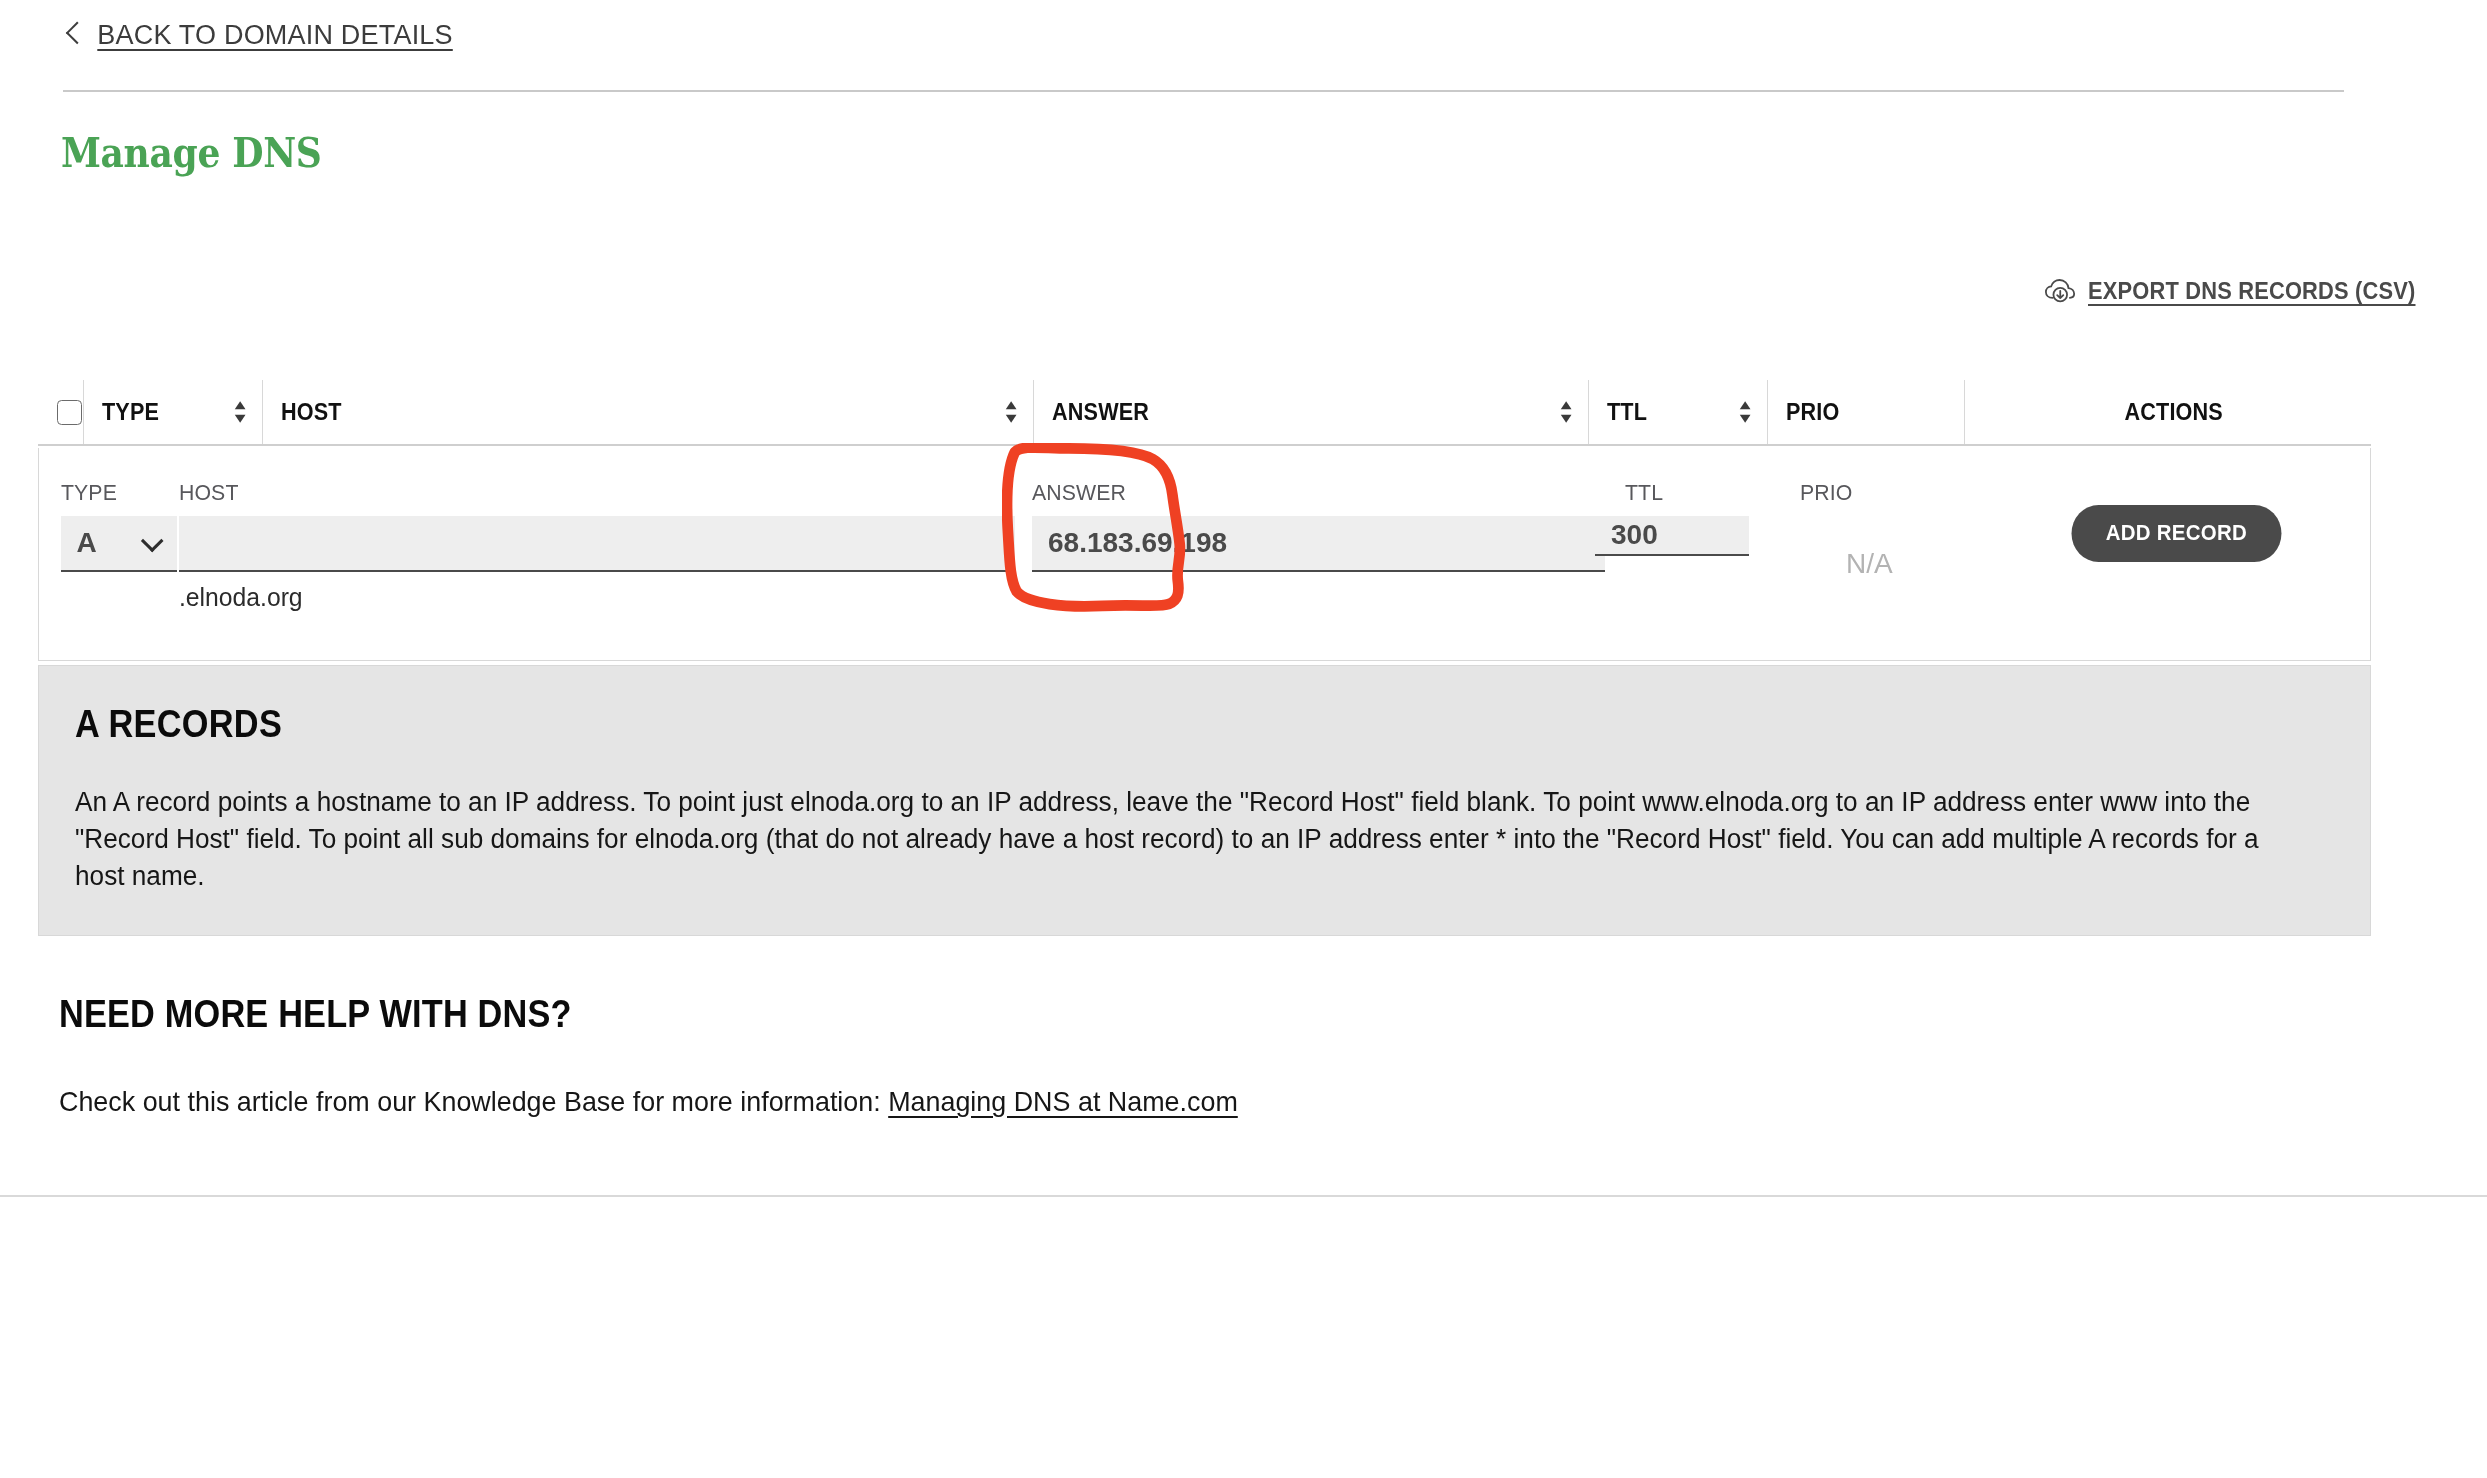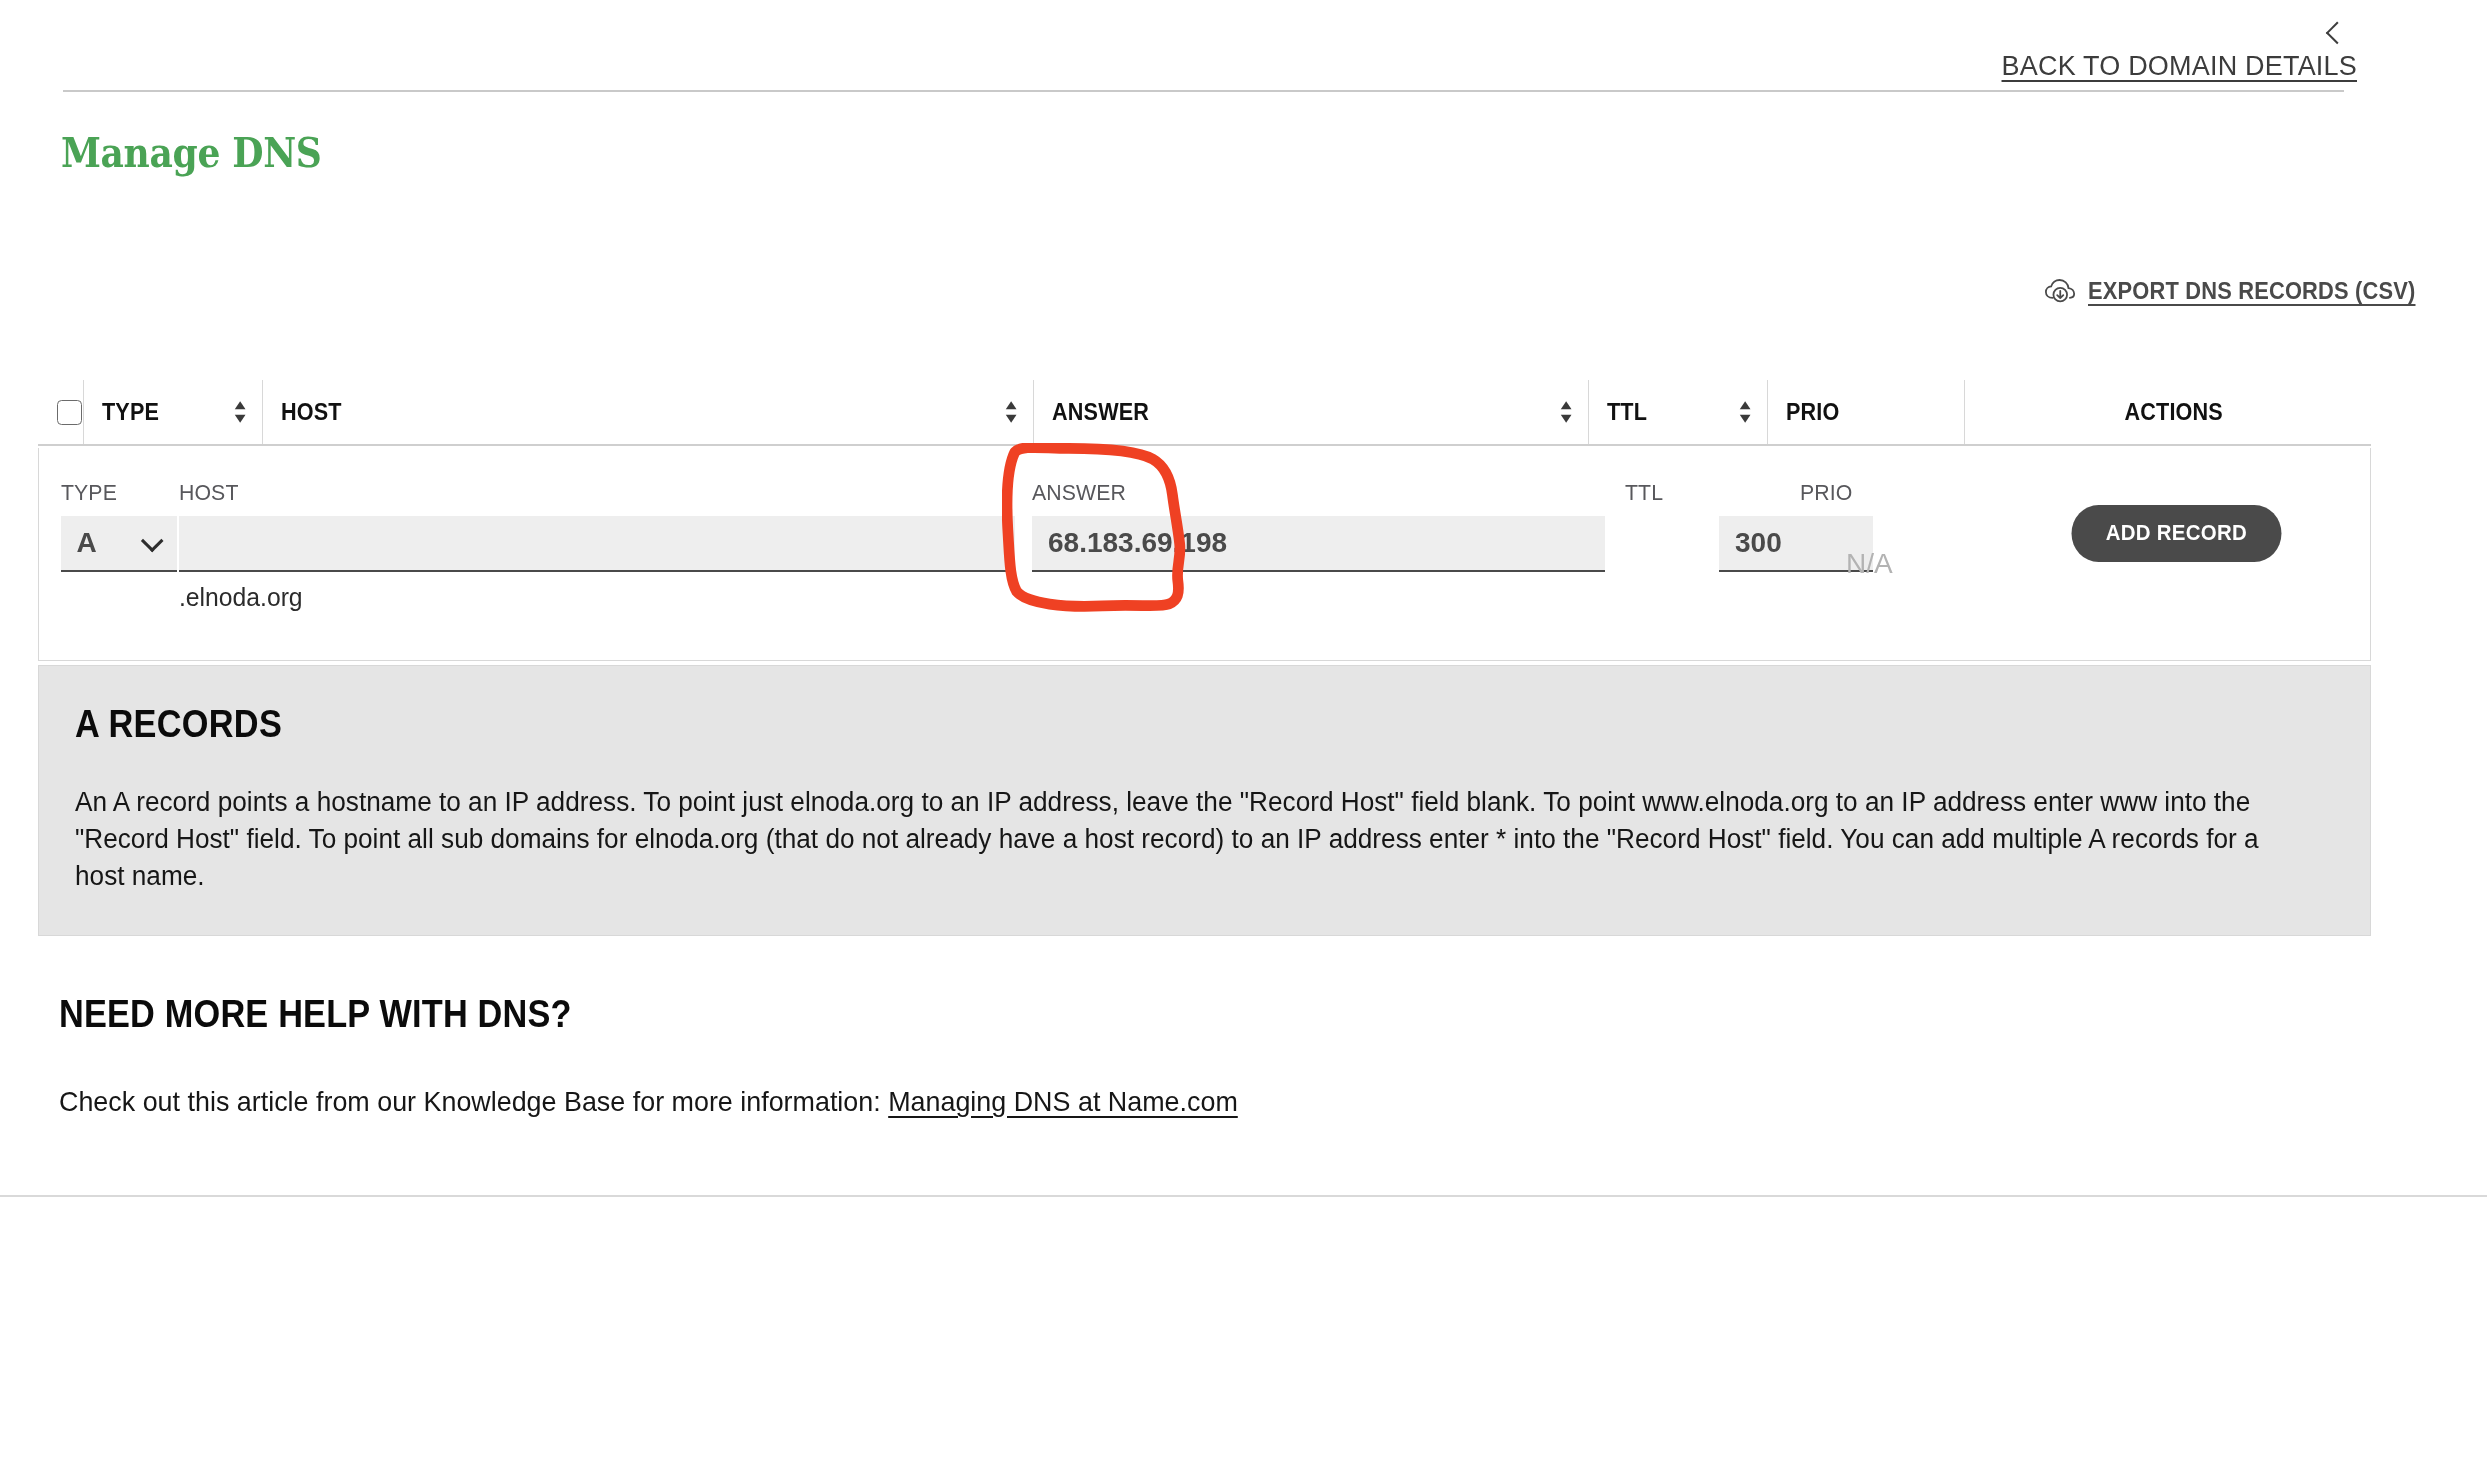--- a/index.html
+++ b/index.html
@@ -8,21 +8,21 @@
     width: 2487px; height: 1478px;
     background: #ffffff;
     font-family: "Liberation Sans", sans-serif;
     overflow: hidden;
   }
   .page { position: relative; width: 2487px; height: 1478px; background:#fff; }
 
   
   .backbar {
     position: absolute; left: 63px; top: 20px; width: 2294px;
-    display: flex; align-items: flex-end; flex-direction: column;
+    display: flex; align-items: flex-start;
   }
   .chev-left {
     width: 20px; height: 30.5px; margin-right: 14.3px;
     position: relative; flex: 0 0 auto;
   }
   .chev-left::before {
     content: ""; position: absolute; left: 6.3px; top: 5.4px;
     width: 14.3px; height: 14.3px;
     border-left: 2.7px solid #3d3d3d; border-bottom: 2.7px solid #3d3d3d;
     transform: rotate(45deg);
@@ -276,21 +276,21 @@
       <span></span>
     </div>
     <span class="suffix" style="left:140px; top:134px;">.elnoda.org</span>
 
     <span class="fl" style="left:993px; top:32px;">ANSWER</span>
     <div class="fld" style="left:993px; top:68px; width:573px; height:56px;">
       <span>68.183.69.198</span>
     </div>
 
     <span class="fl" style="left:1586px; top:32px;">TTL</span>
-    <div class="fld" style="left:1680px; top:68px; width:154px; height:56px;">
+    <div class="fld" style="left:1556px; top:68px; width:154px; height:40px;">
       <span>300</span>
     </div>
 
     <span class="fl" style="left:1761px; top:32px;">PRIO</span>
     <span class="na" style="left:1761px; top:100px;margin-left:46px;">N/A</span>
 
     <div class="add-btn" style="left:2027px; top:57px;">ADD RECORD</div>
   </div>
 
   <div class="annot">

